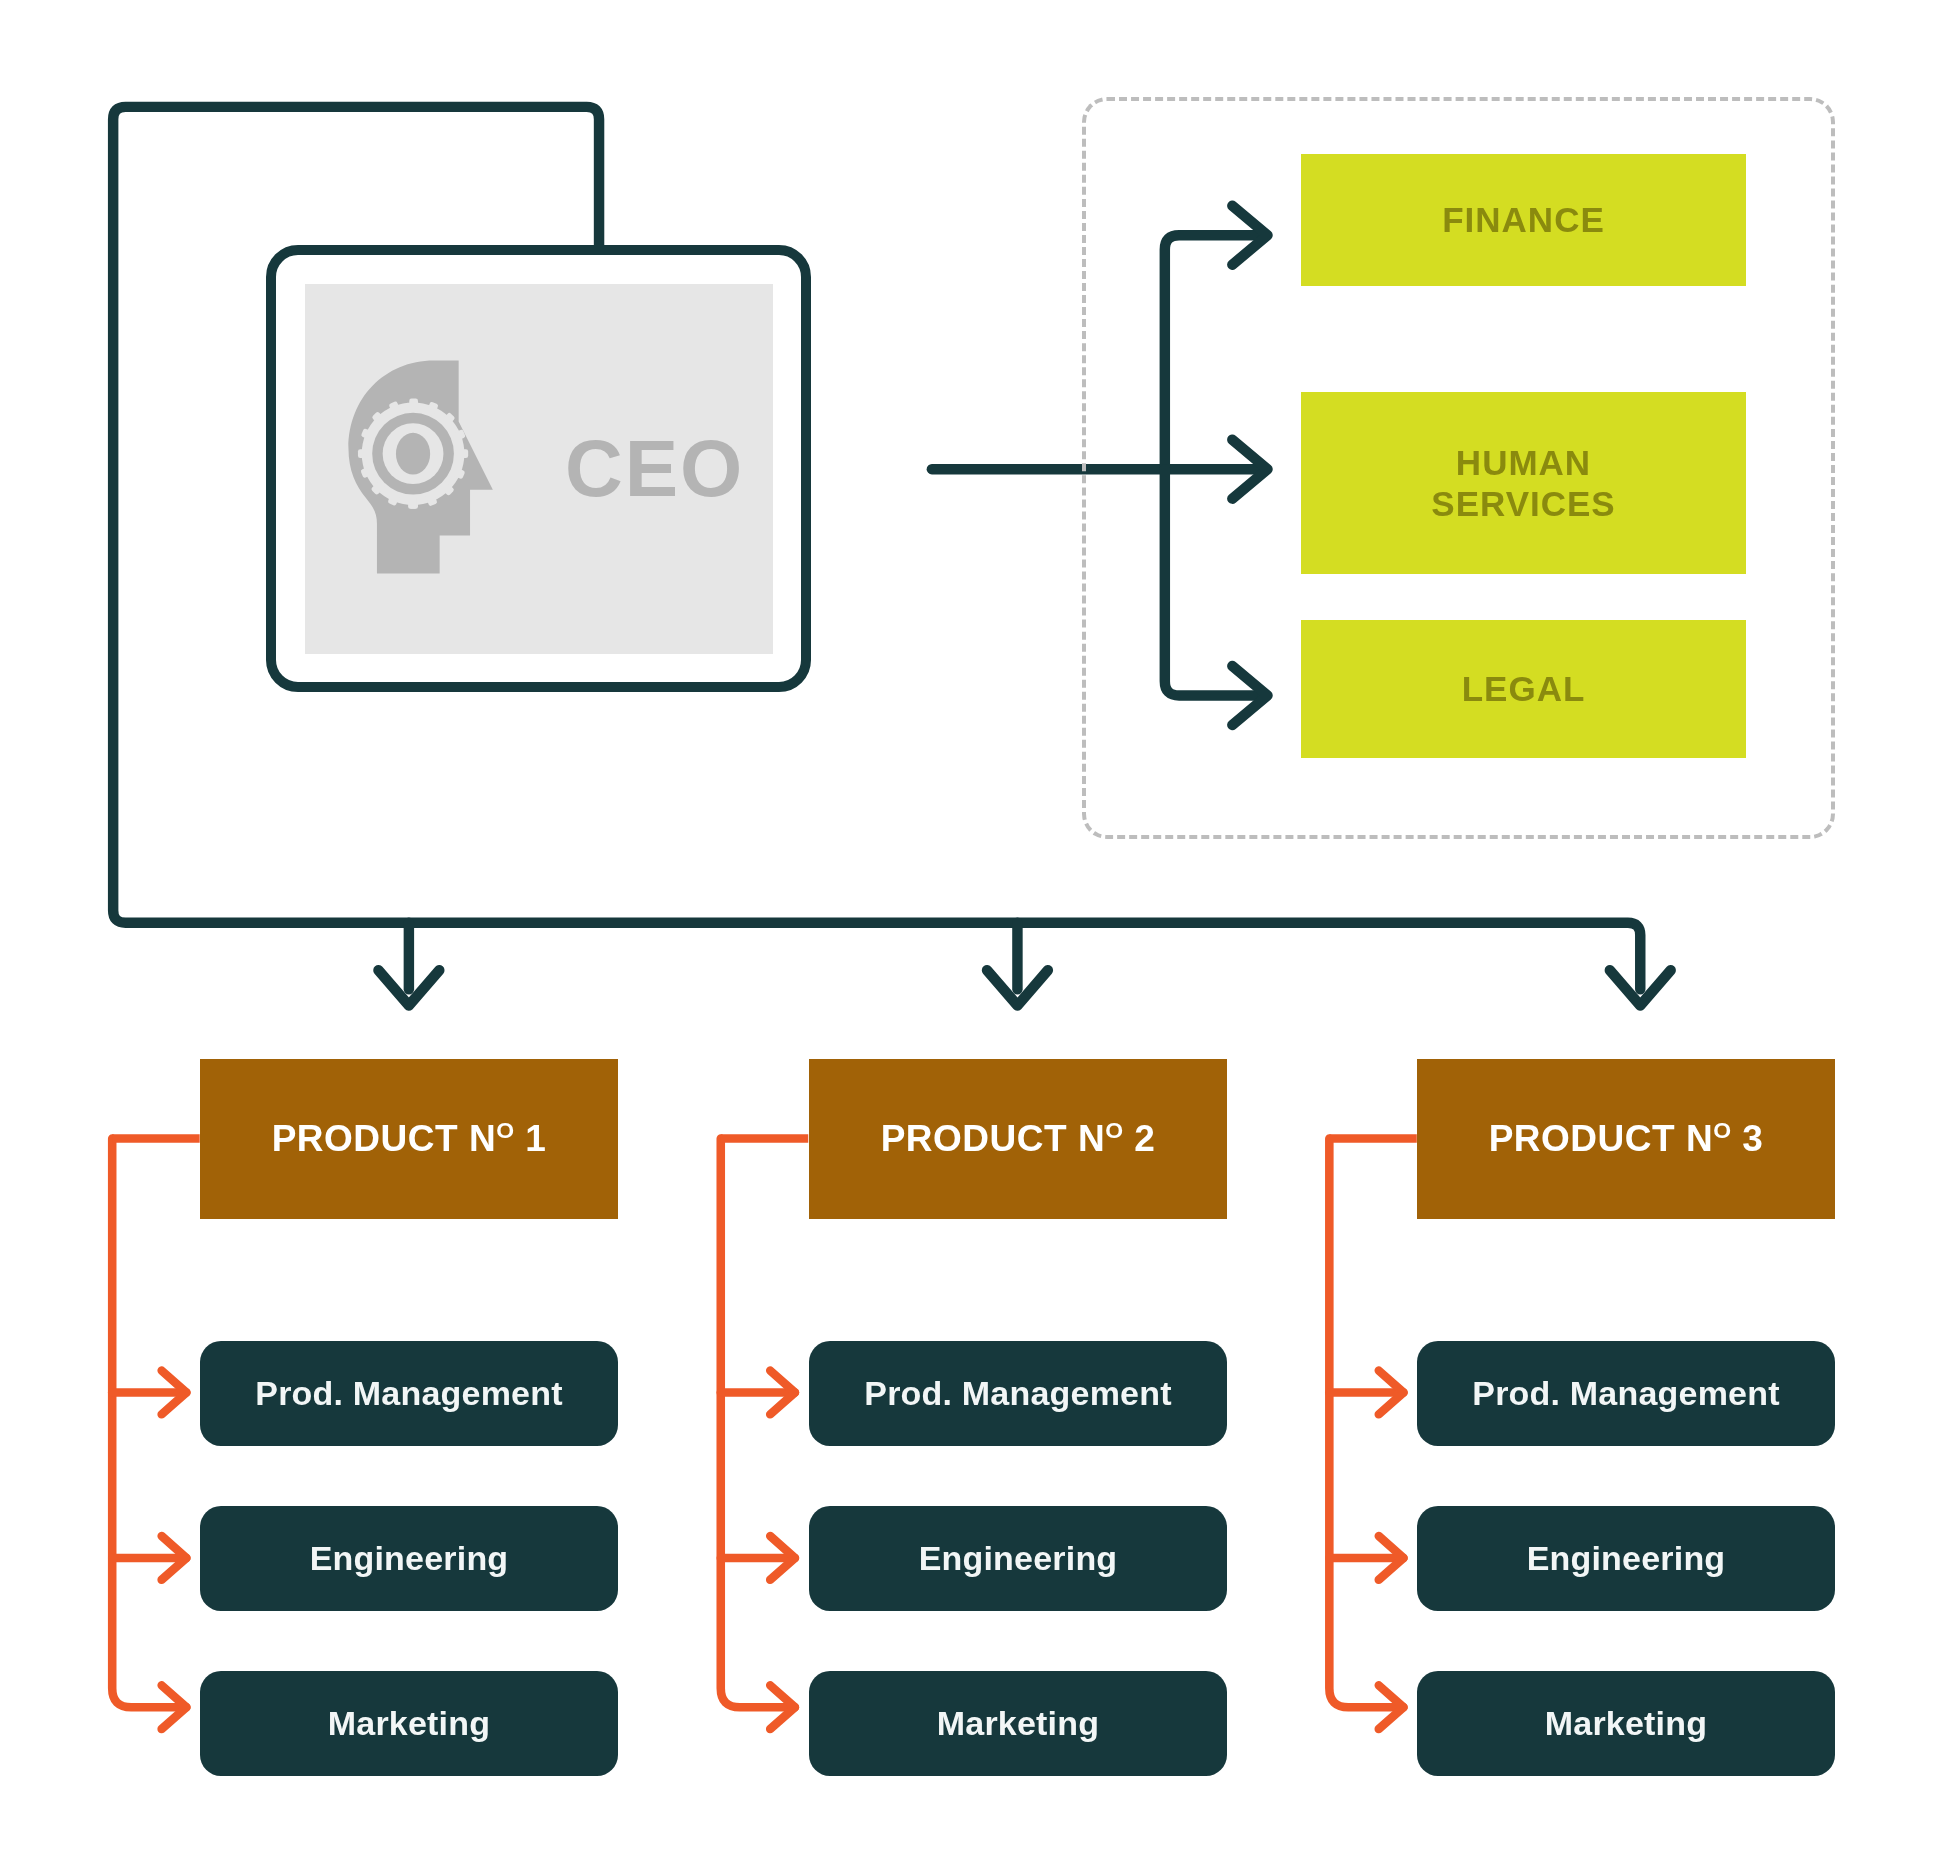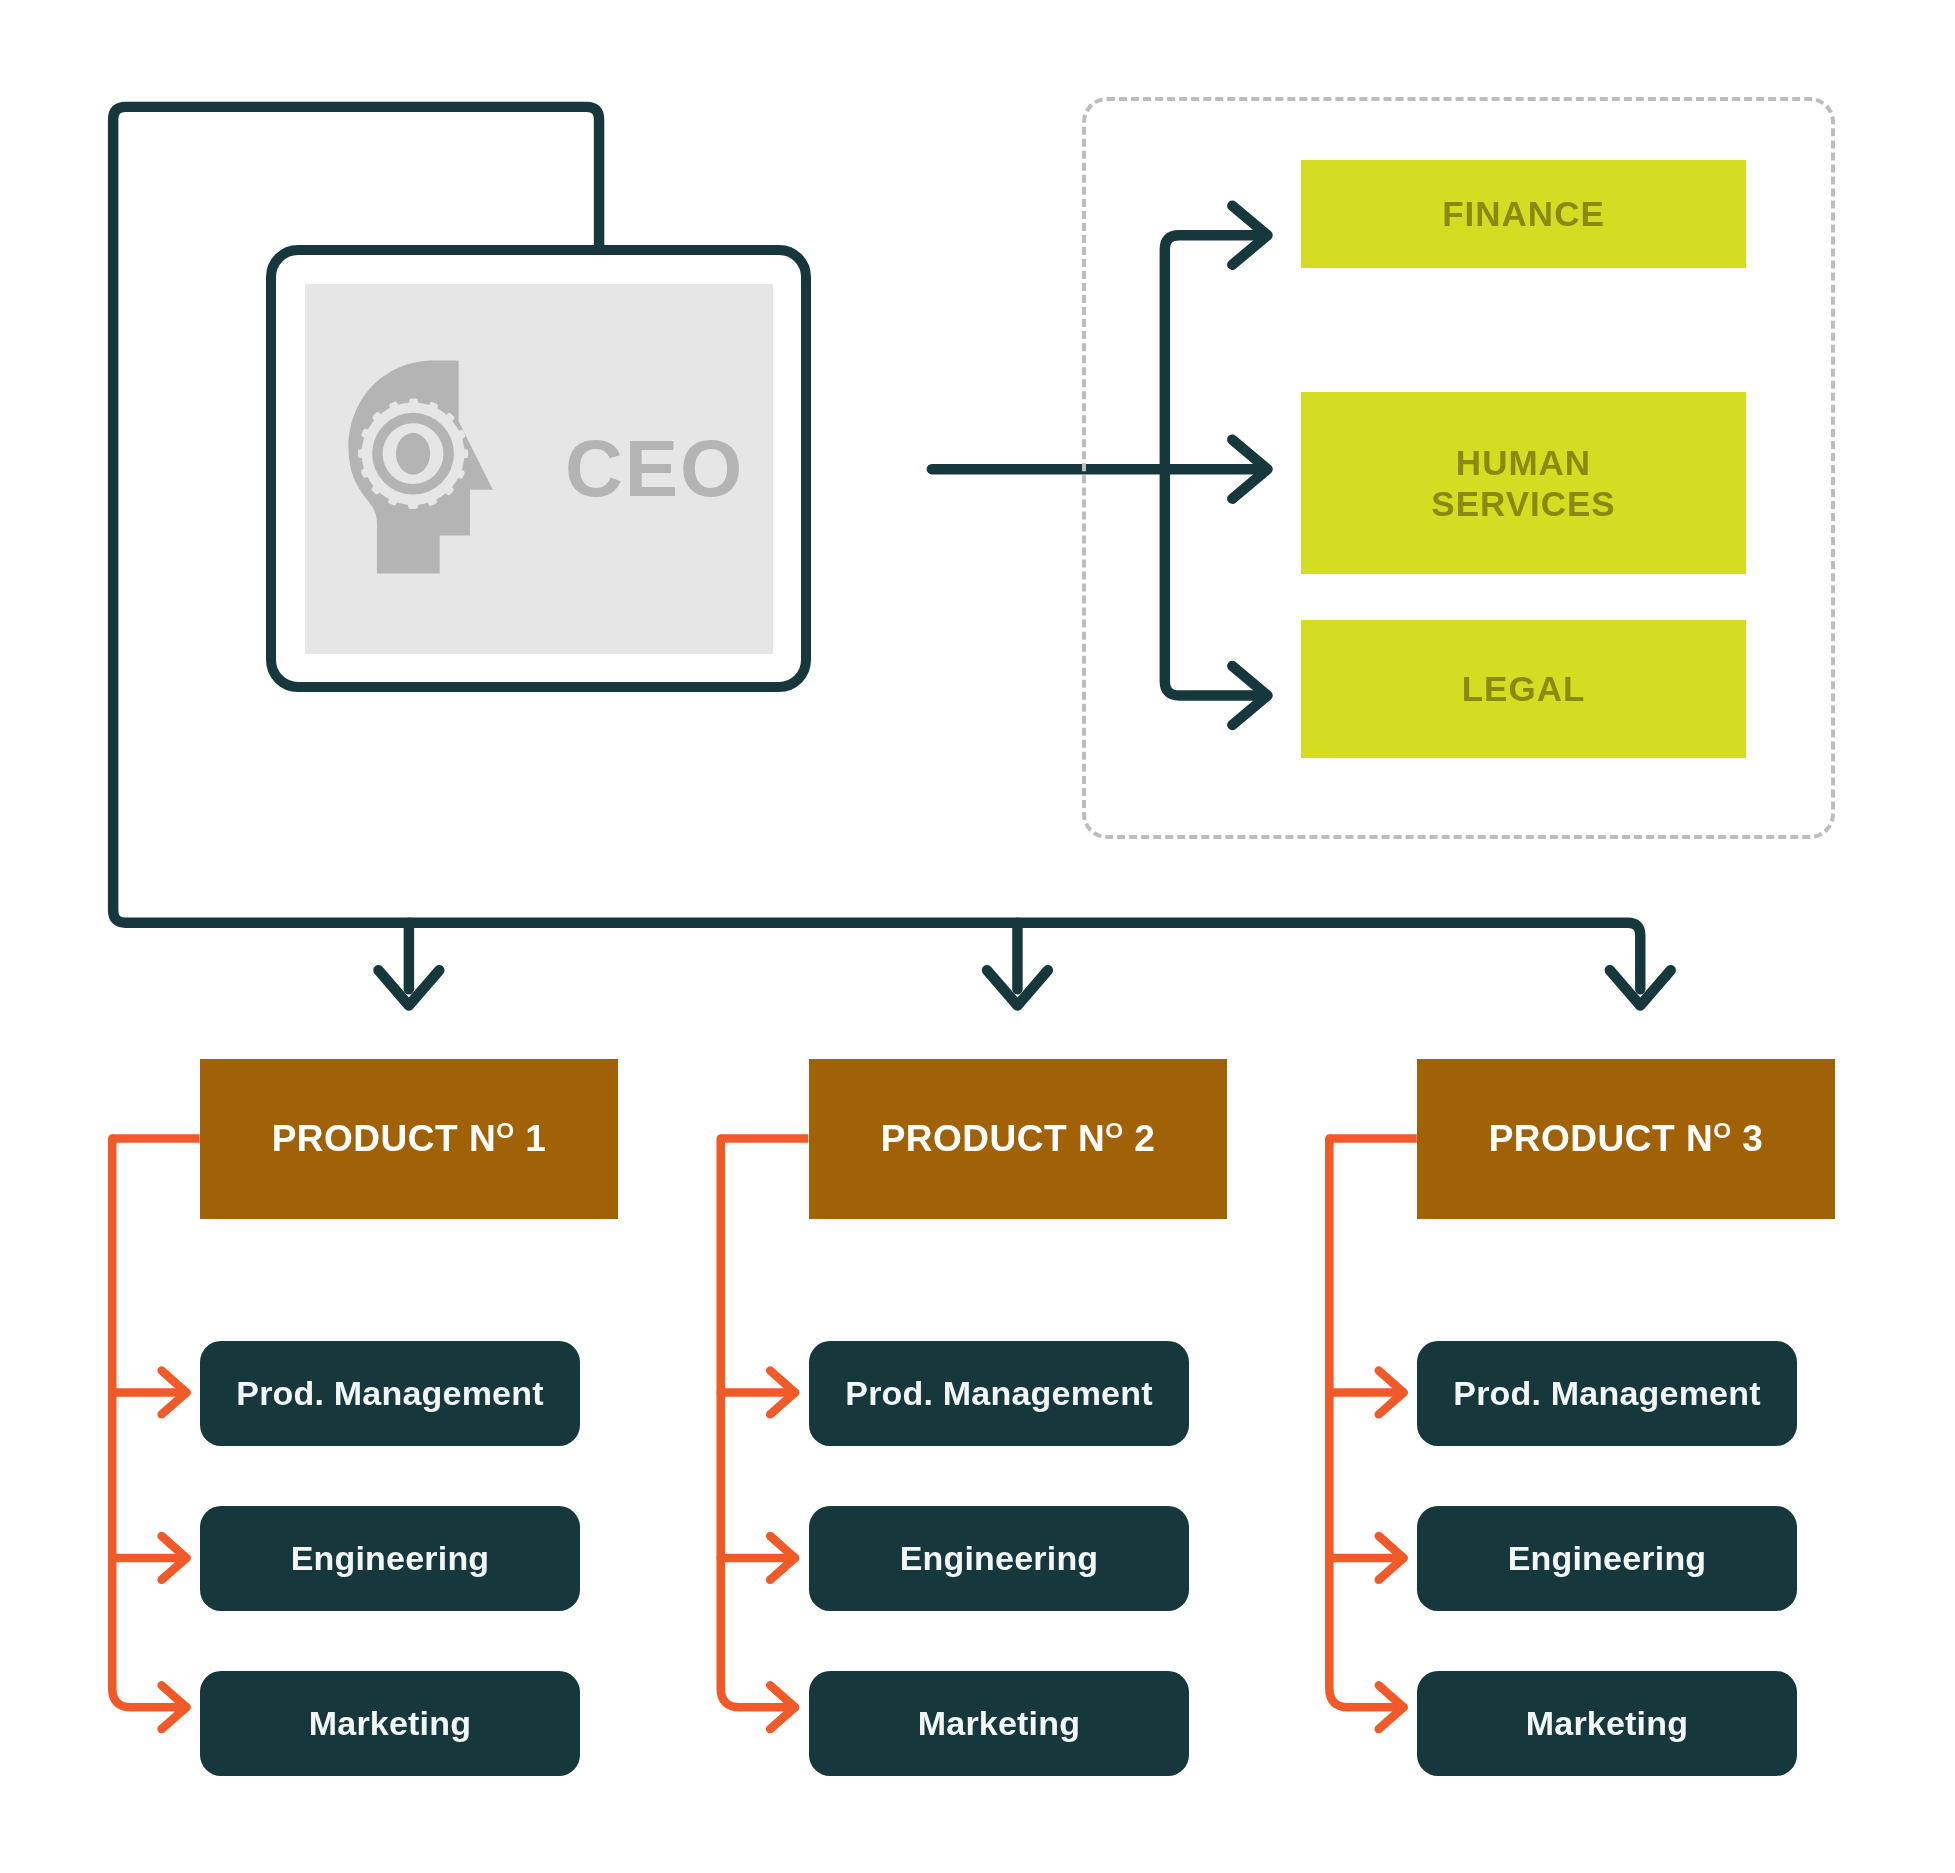--- a/index.html
+++ b/index.html
@@ -89,21 +89,21 @@
     justify-content: center;
     text-align: center;
   }
   .svc-box span {
     font-size: 35px;
     font-weight: bold;
     letter-spacing: 1px;
     color: #8A8A0E;
     line-height: 1.18;
   }
-  #svc-finance  { top: 160px;  height: 108px; }
+  #svc-finance  { top: 154px;  height: 132px; }
   #svc-hr       { top: 392px;  height: 182px; }
   #svc-legal    { top: 620px;  height: 138px; }
 
   
   .col { position: absolute; top: 1059px; width: 628px; }
   #col-0 { left: 137px; }
   #col-1 { left: 746px; }
   #col-2 { left: 1354px; }
 
   .product-head {
@@ -125,21 +125,21 @@
   }
   .product-head sup {
     font-size: 0.62em;
     vertical-align: super;
     line-height: 0;
   }
 
   .unit {
     position: absolute;
     left: 63px;
-    width: 380px;
+    width: 418px;
     height: 105px;
     background: #16383C;
     border-radius: 21px;
     display: flex;
     align-items: center;
     justify-content: center;
   }
   .unit span {
     color: #F2F6F6;
     font-size: 34px;

